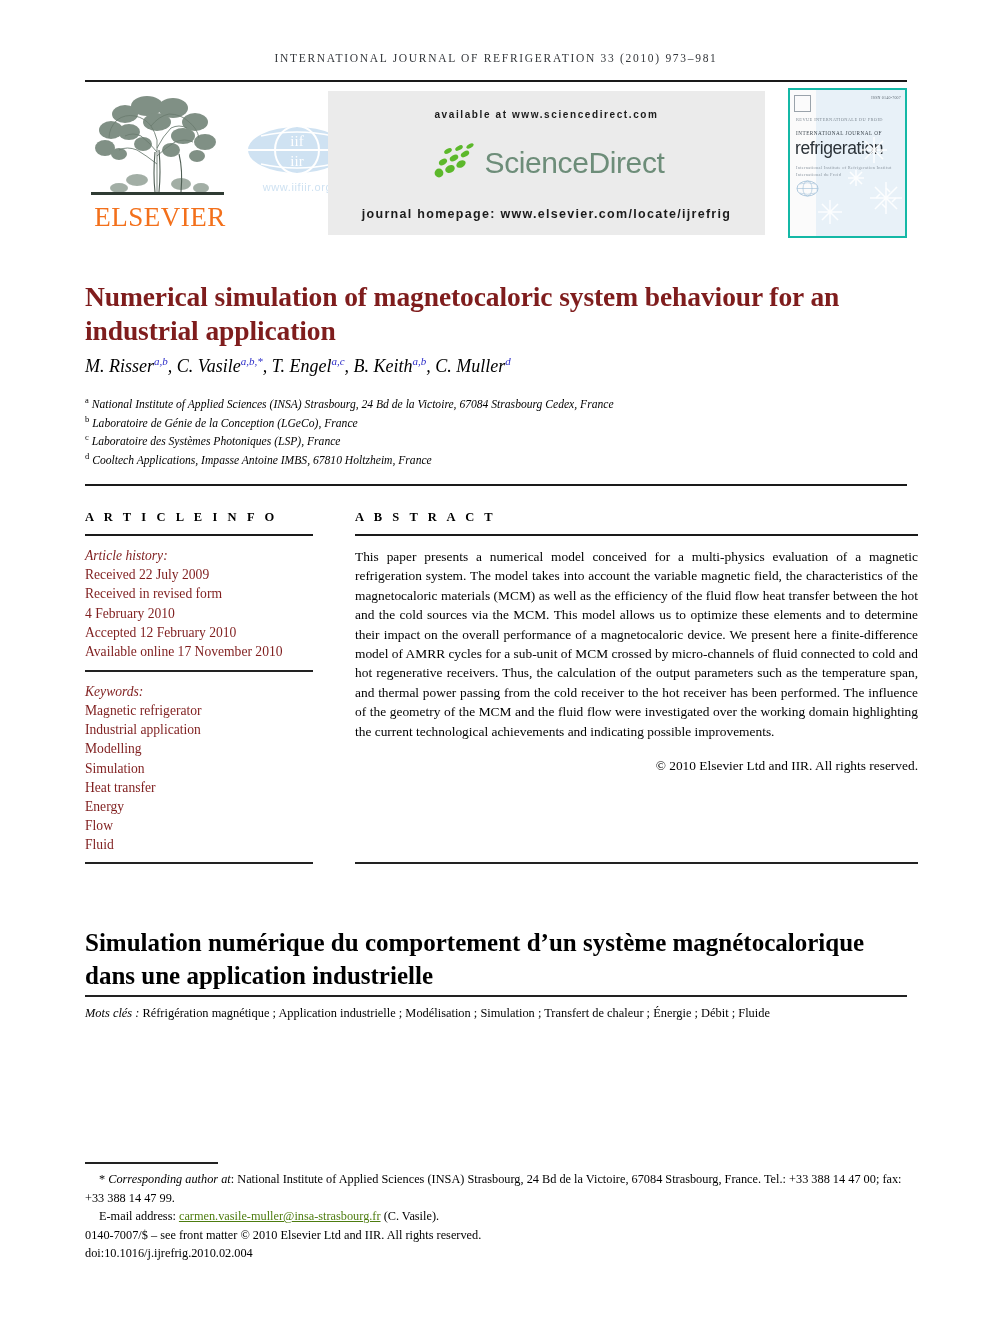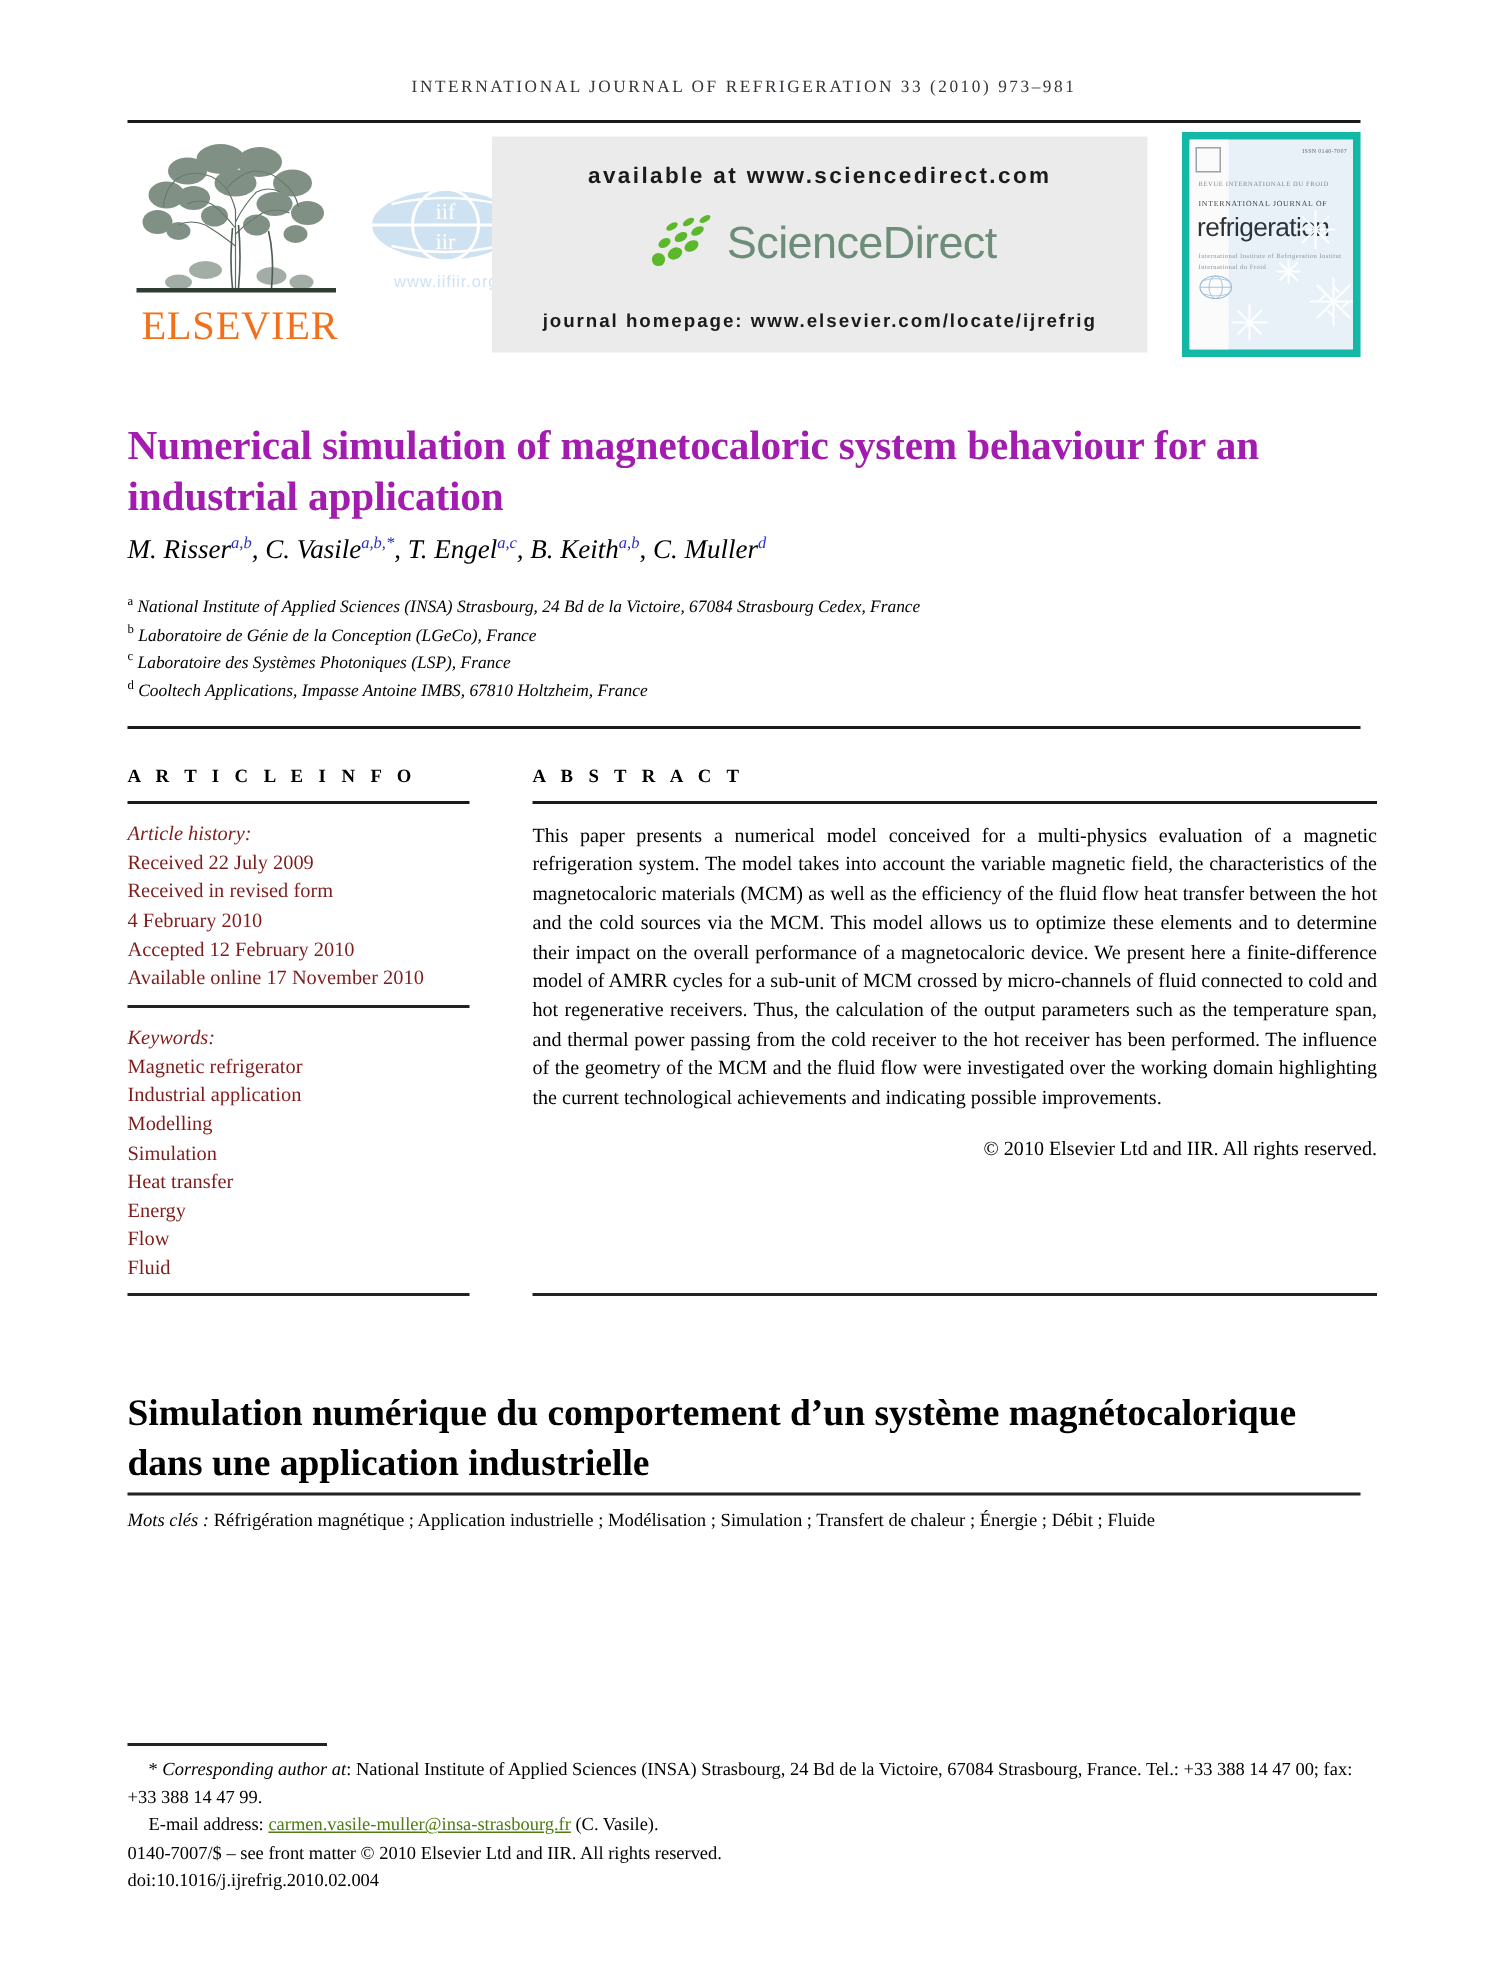--- a/index.html
+++ b/index.html
@@ -86,21 +86,21 @@
     width: 437px;
     height: 144px;
     background: #ebebeb;
   }
   .sd-available {
     position: absolute;
     left: 0; top: 18px;
     width: 437px;
     text-align: center;
     font-family: "Liberation Sans", sans-serif;
-    font-size: 15px;
+    font-size: 10px;
     font-weight: bold;
     letter-spacing: 1.6px;
     color: #1b1b1b;
   }
   .sd-logo {
     position: absolute;
     left: 0; top: 52px;
     width: 437px;
     text-align: center;
   }
@@ -127,21 +127,21 @@
     letter-spacing: 1.3px;
     color: #1b1b1b;
   }
 
   .cover {
     position: absolute;
     left: 703px; top: 0px;
     width: 119px;
     height: 150px;
     background: #e8f1f8;
-    border: 5px solid #14b8a6;
+    border: 2px solid #14b8a6;
     box-sizing: border-box;
     overflow: hidden;
   }
   .cover-left {
     position: absolute;
     left: 0; top: 0; width: 26px; height: 100%;
     background: #fbfbfb;
   }
   .cover-elsevier-mark {
     position: absolute;
@@ -195,21 +195,21 @@
 
   
   .title {
     position: absolute;
     left: 85px; top: 262px;
     width: 820px;
     font-family: "Liberation Serif", serif;
     font-weight: bold;
     font-size: 27.5px;
     line-height: 34px;
-    color: #a21caf;
+    color: #7f1d1d;
     letter-spacing: -0.1px;
   }
 
   .authors {
     position: absolute;
     left: 85px; top: 356px;
     width: 820px;
     font-family: "Liberation Serif", serif;
     font-style: italic;
     font-size: 18px;

